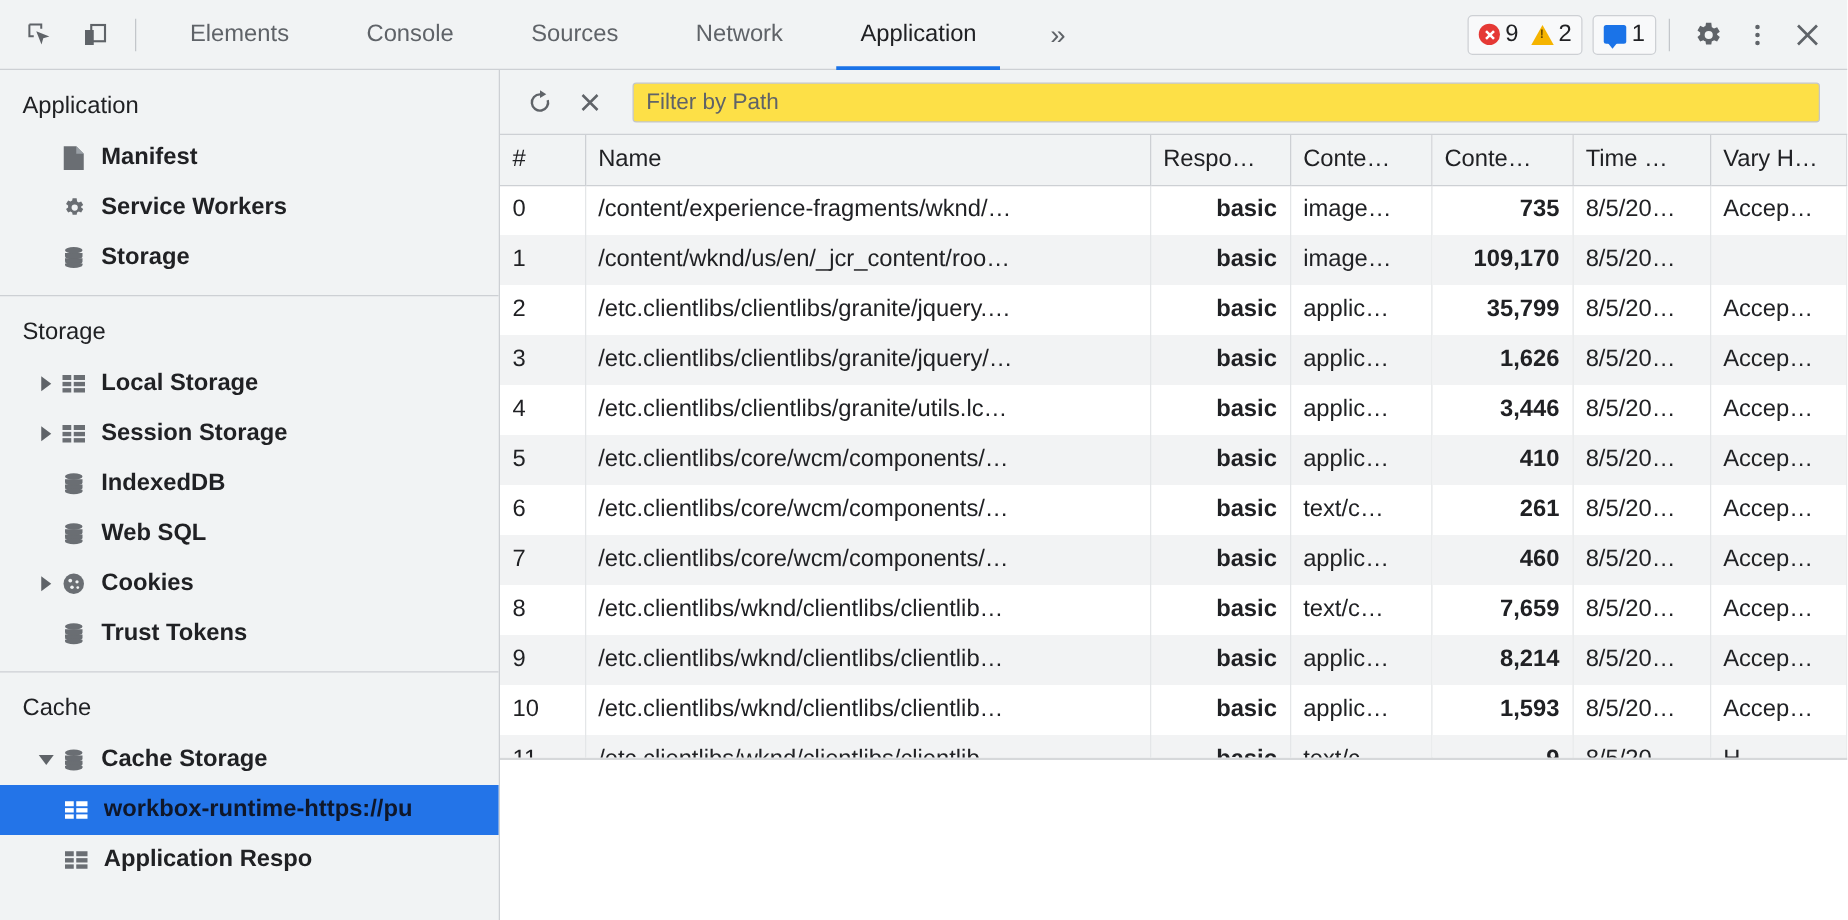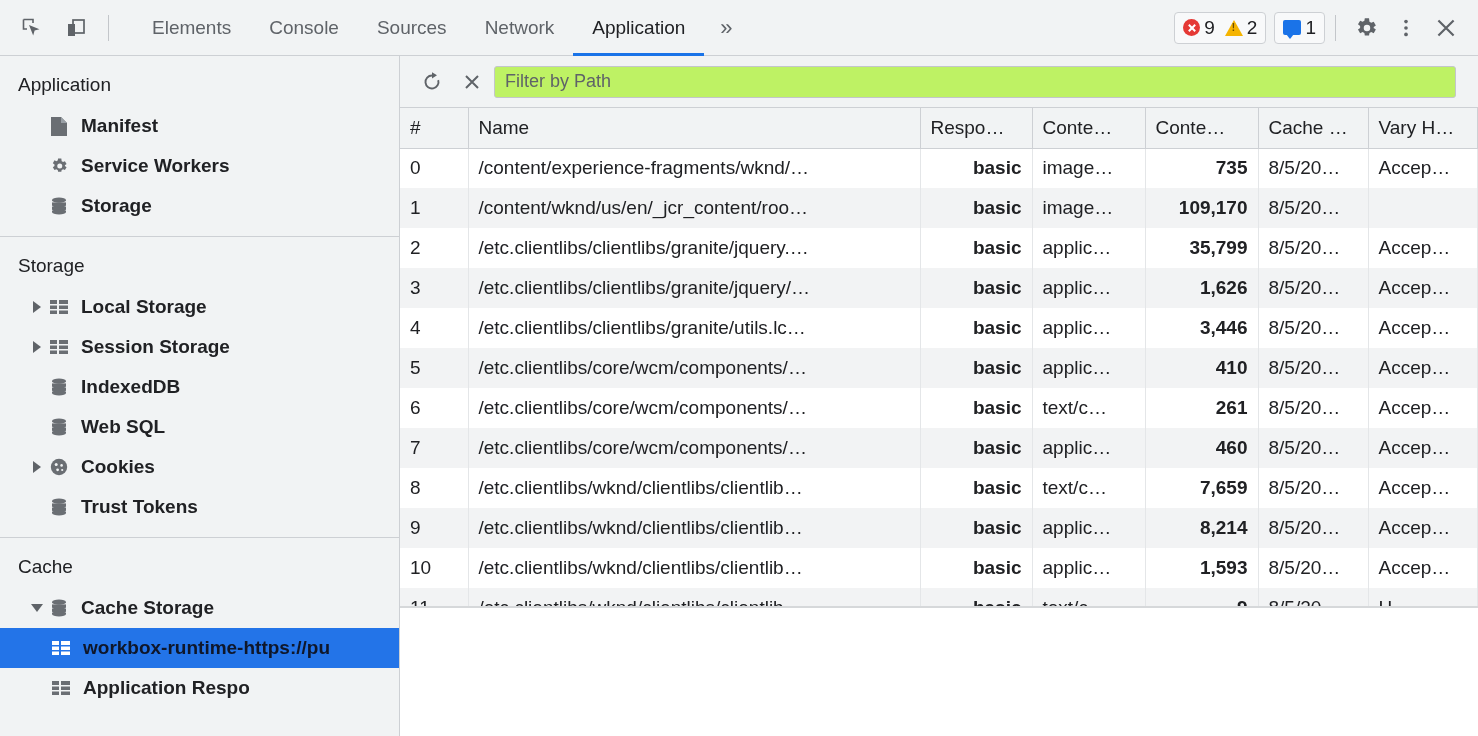--- a/index.html
+++ b/index.html
@@ -22,21 +22,21 @@
   }
   .tb-icon-btn {
     width: 44px; height: 44px;
     display: flex; align-items: center; justify-content: center;
     cursor: pointer;
   }
   .tb-icon-btn:first-child { margin-left: 10px; }
   .tb-sep {
     width: 1px; height: 26px; background: #c3c6ca; margin: 0 10px;
   }
-  .tabs { display: flex; align-items: stretch; height: 56px; margin-left: 14px; }
+  .tabs { display: flex; align-items: stretch; height: 56px; margin-left: 14px; gap: 24px; }
   .tab {
     display: flex; align-items: center;
     padding: 0 19px;
     font-size: 19px;
     color: #5f6368;
     cursor: pointer;
     position: relative;
   }
   .tab.active { color: #202124; }
   .tab.active::after {
@@ -145,23 +145,23 @@
     height: 52px; min-height: 52px;
     background: #f1f3f4;
     border-bottom: 1px solid #cdd0d4;
     display: flex; align-items: center; padding: 0 12px;
   }
   .fb-btn {
     width: 40px; height: 40px; display: flex; align-items: center;
     justify-content: center; cursor: pointer;
   }
   .filter-input {
-    flex: 1; height: 32px; margin-left: 2px; margin-right: 10px;
+    flex: 1; height: 32px; margin-left: 14px; margin-right: 10px;
     border: 1px solid #c3c6ca; border-radius: 3px;
-    background: #bef264; padding: 0 10px;
+    background: #fde047; padding: 0 10px;
     font-size: 18px; color: #202124;
     font-family: "Liberation Sans", sans-serif;
     outline: none;
   }
   .filter-input::placeholder { color: #5f6368; }
 
   
   .table-wrap { height: 500px; min-height: 500px; overflow: hidden; background: #fff;
                 border-bottom: 2px solid #d6d8da; }
   table.dg { width: 100%; border-collapse: collapse; table-layout: fixed; }
@@ -503,21 +503,21 @@
 
       <div class="table-wrap">
         <table class="dg">
           <thead>
             <tr>
               <th class="c-idx">#</th>
               <th class="c-name">Name</th>
               <th class="c-rt">Respo…</th>
               <th class="c-ct">Conte…</th>
               <th class="c-cl">Conte…</th>
-              <th class="c-tm">Cache …</th>
+              <th class="c-tm">Time …</th>
               <th class="c-vh">Vary H…</th>
             </tr>
           </thead>
           <tbody>
             <tr class="even">
               <td>0</td>
               <td>/content/experience-fragments/wknd/…</td>
               <td class="num">basic</td>
               <td>image…</td>
               <td class="num">735</td>

